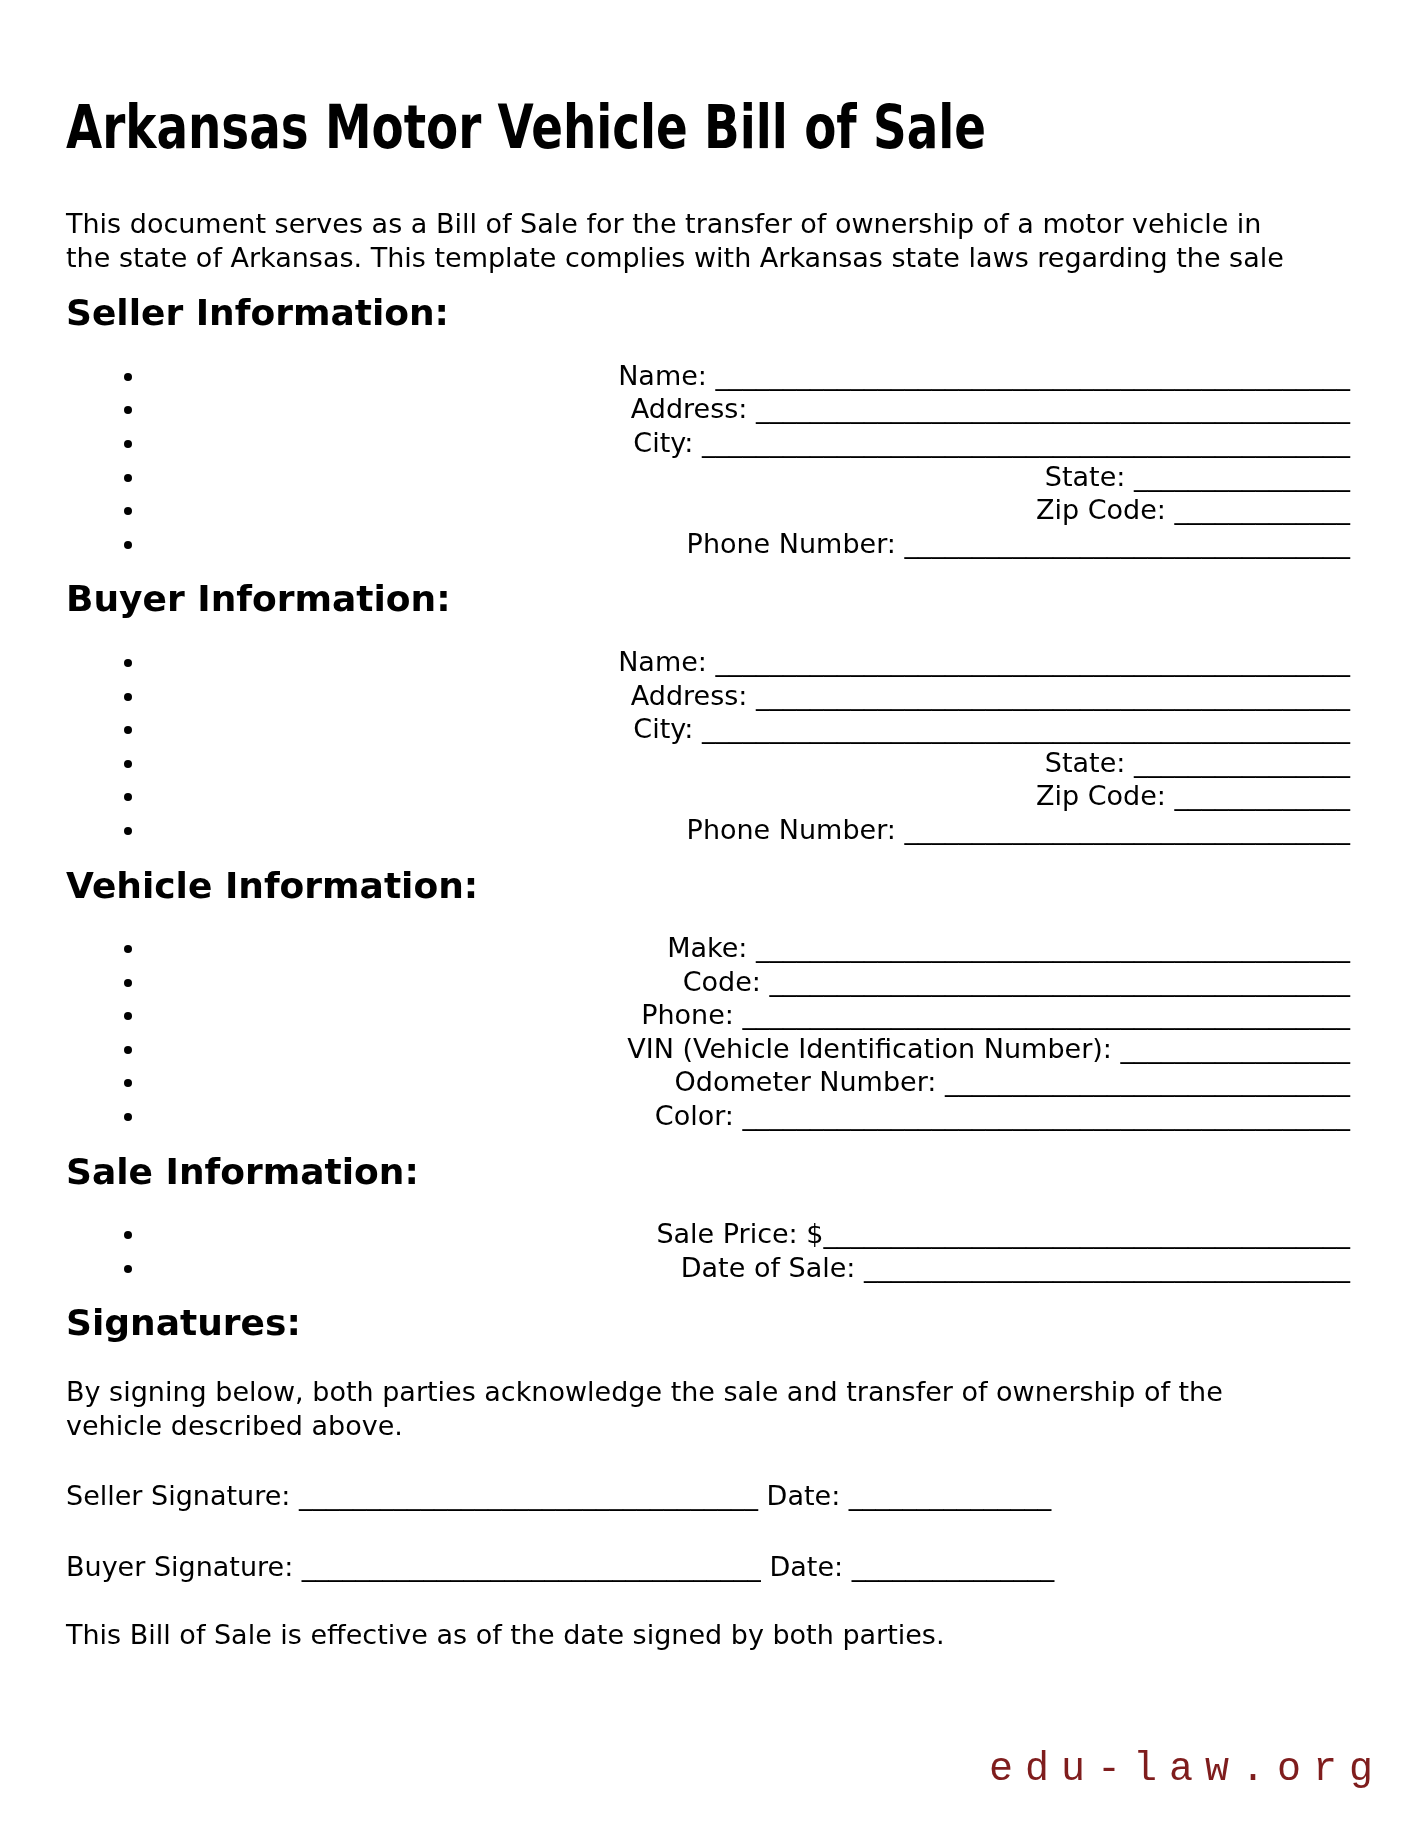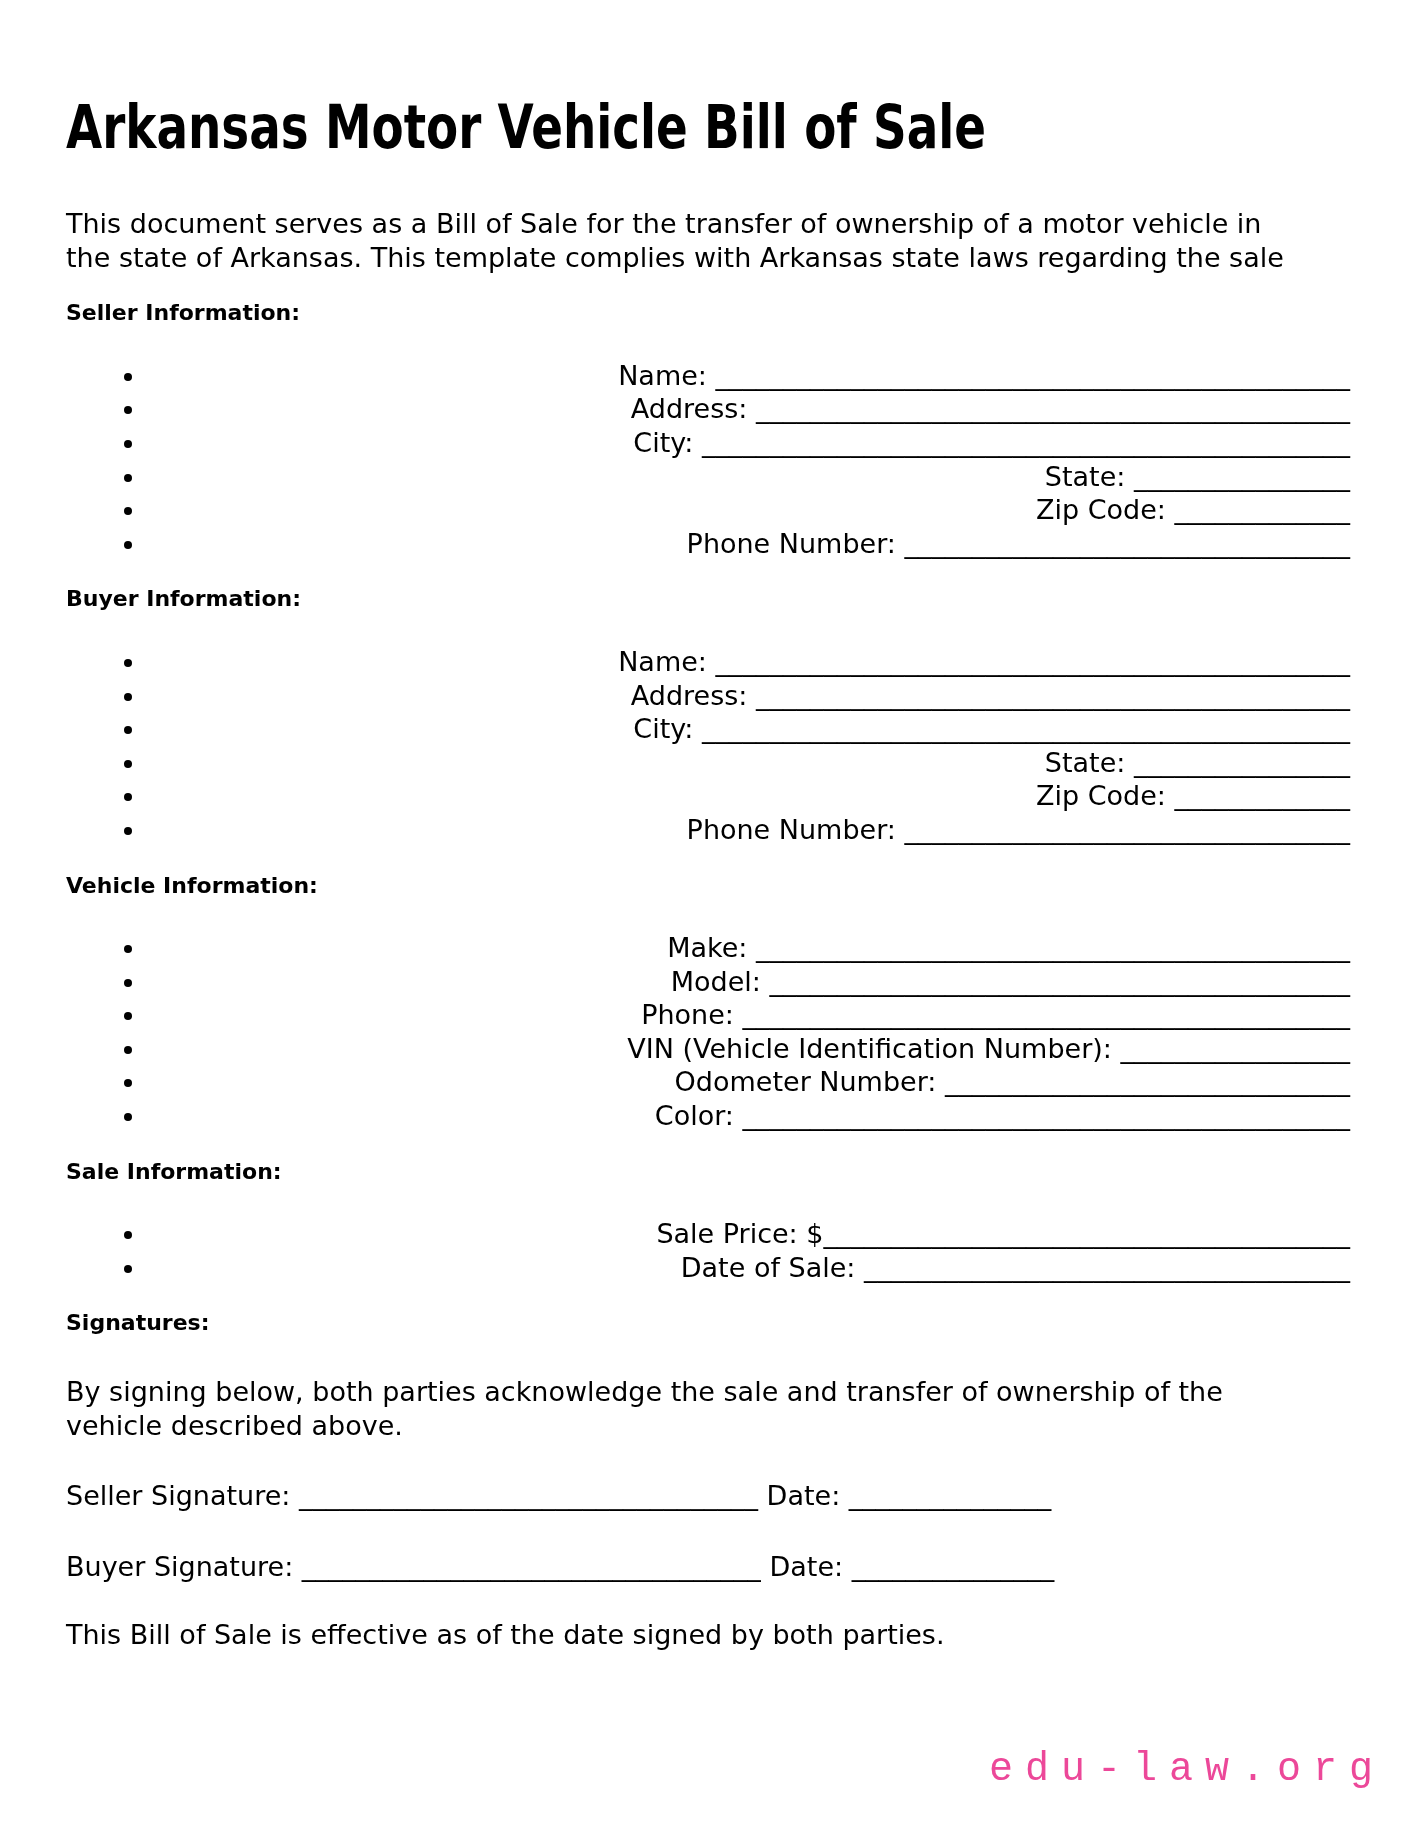--- a/index.html
+++ b/index.html
@@ -20,42 +20,42 @@
     line-height: 67px;
     font-weight: bold;
     margin: 0 0 46px 0;
     white-space: nowrap;
     transform: scaleX(0.78);
     transform-origin: left center;
   }
   p { margin: 35px 0 0 0; }
   p.intro { margin: 16px 0 0 0; }
   h3.section-heading {
-    font-size: 22px;
+    font-size: 36px;
     line-height: 33.6px;
     font-weight: bold;
     margin: 22px 0 29px 0;
   }
   ul.field-list {
     margin: 0;
     padding: 0 0 0 81px;
     list-style: disc;
     text-align: right;
   }
   ul.field-list li { line-height: 33.6px; }
   .blank { white-space: nowrap; }
   .sig-row { margin: 37px 0 0 0; }
   .doc-footer {
     margin: 96px -35px 0 0;
     text-align: right;
     font-family: "Liberation Mono", "DejaVu Sans Mono", monospace;
     font-size: 40px;
     line-height: 44px;
     letter-spacing: 0.30em;
-    color: #ec4899;
+    color: #7f1d1d;
   }
 </style>
 </head>
 <body>
 
 <h1 class="doc-title">Arkansas Motor Vehicle Bill of Sale</h1>
 
 <p class="intro">
   <span style="display:block">This document serves as a Bill of Sale for the transfer of ownership of a motor vehicle in</span>
   <span style="display:block">the state of Arkansas. This template complies with Arkansas state laws regarding the sale</span>
@@ -77,21 +77,21 @@
   <li><span class="field-label">Address:</span> <span class="blank">____________________________________________</span></li>
   <li><span class="field-label">City:</span> <span class="blank">________________________________________________</span></li>
   <li><span class="field-label">State:</span> <span class="blank">________________</span></li>
   <li><span class="field-label">Zip Code:</span> <span class="blank">_____________</span></li>
   <li><span class="field-label">Phone Number:</span> <span class="blank">_________________________________</span></li>
 </ul>
 
 <h3 class="section-heading">Vehicle Information:</h3>
 <ul class="field-list">
   <li><span class="field-label">Make:</span> <span class="blank">____________________________________________</span></li>
-  <li><span class="field-label">Model:</span> <span class="blank">___________________________________________</span></li>
+  <li><span class="field-label">Code:</span> <span class="blank">___________________________________________</span></li>
   <li><span class="field-label">Phone:</span> <span class="blank">_____________________________________________</span></li>
   <li><span class="field-label">VIN (Vehicle Identification Number):</span> <span class="blank">_________________</span></li>
   <li><span class="field-label">Odometer Number:</span> <span class="blank">______________________________</span></li>
   <li><span class="field-label">Color:</span> <span class="blank">_____________________________________________</span></li>
 </ul>
 
 <h3 class="section-heading">Sale Information:</h3>
 <ul class="field-list">
   <li><span class="field-label">Sale Price:</span> <span class="blank">$_______________________________________</span></li>
   <li><span class="field-label">Date of Sale:</span> <span class="blank">____________________________________</span></li>

